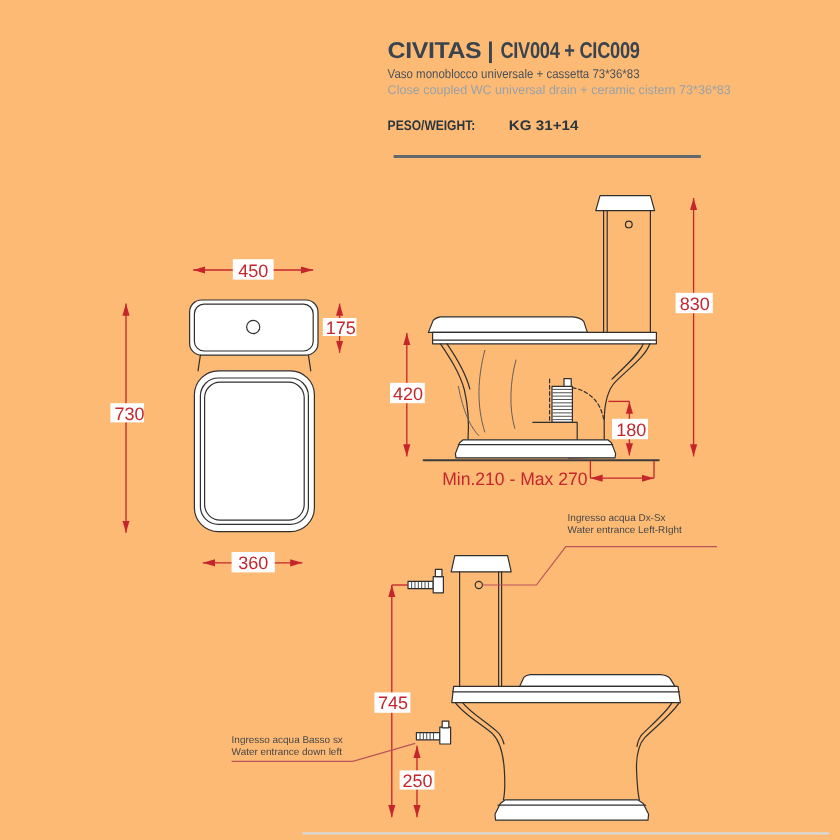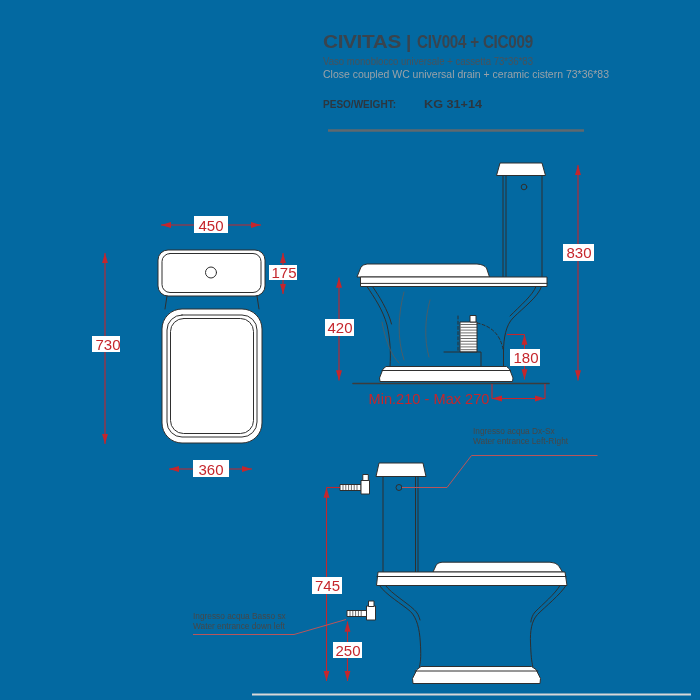--- a/index.html
+++ b/index.html
@@ -1,16 +1,16 @@
 <!DOCTYPE html>
 <html><head>
 <meta charset="utf-8">
 <style>
   html,body{margin:0;padding:0;background:#fff;}
-  .canvas{position:relative;width:700px;height:700px;background:#0369a1;overflow:hidden;
+  .canvas{position:relative;width:700px;height:700px;background:#fdba74;overflow:hidden;
           font-family:"Liberation Sans",sans-serif;}
   svg{position:absolute;left:0;top:0;}
   
   .ink{fill:none;stroke:#2f2f2f;stroke-width:1;stroke-linejoin:round;stroke-linecap:round;}
   .inkf{fill:#ffffff;stroke:#2f2f2f;stroke-width:1;stroke-linejoin:round;}
   .lite{fill:none;stroke:#5a5a5a;stroke-width:.8;stroke-linecap:round;}
   .hatch{fill:none;stroke:#2f2f2f;stroke-width:.7;}
   .dash{stroke-dasharray:3 2.2;}
   .ground{stroke:#3c3c3c;stroke-width:1.6;}
   .faint{stroke:#d8d8d8;stroke-width:2;}

